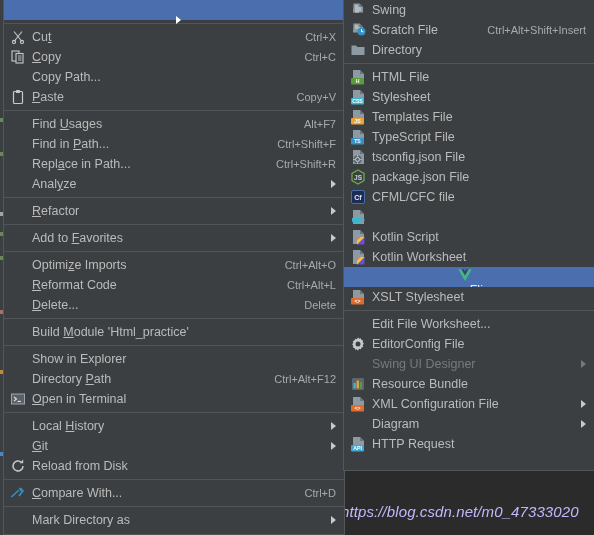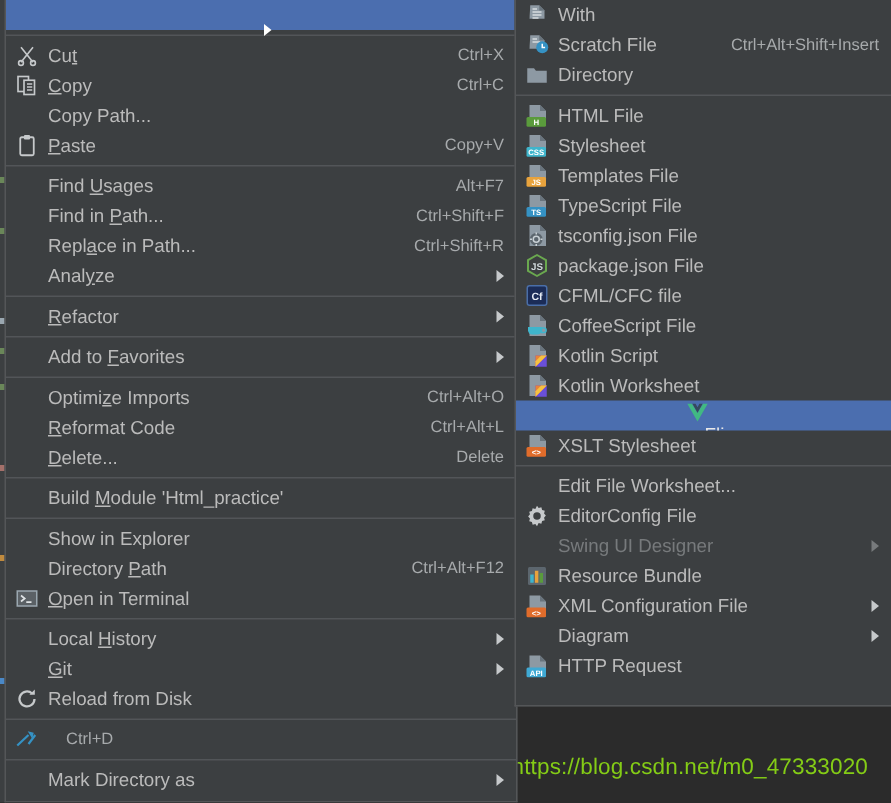--- a/index.html
+++ b/index.html
@@ -18,22 +18,23 @@
   }
   .ide-strip .tick { position: absolute; left: 0; width: 4px; height: 4px; }
 
   
   .editor-bg {
     position: absolute; left: 343px; top: 470px; width: 251px; height: 65px;
     background: #2b2b2b;
   }
   .watermark {
     position: absolute; left: 341px; top: 503px; width: 253px;
-    color: #84cc16; font-size: 15px; letter-spacing: .1px;
+    color: #c4b5fd; font-size: 15px; letter-spacing: .1px;
     white-space: nowrap;
+    font-style: italic;
   }
 
   
   .menu {
     position: absolute;
     background: #3c3f41;
     border: 1px solid #545658;
     color: #bbbbbb;
     font-size: 12.5px;
     user-select: none;
@@ -242,20 +243,21 @@
         <span class="ico">
           <svg viewBox="0 0 16 16">
             <g stroke="#3592c4" stroke-width="1.5" fill="none">
               <line x1="1.5" y1="12" x2="9" y2="5"></line>
               <line x1="9" y1="11" x2="13.5" y2="5"></line>
             </g>
             <path d="M8.5 2.5l4 1-1 4z" fill="#3592c4"></path>
             <path d="M5.5 9.5l-4 2 3.5 2z" fill="#3592c4" opacity="0"></path>
           </svg>
         </span>
+        <span class="label"><u>C</u>ompare With...</span>
         <span class="accel">Ctrl+D</span>
       </div>
       <div class="sep"></div>
       <div class="row">
         <span class="ico"></span>
         <span class="label">Mark Directory as</span>
         <span class="arrow"></span>
       </div>
       <div class="row">
         <span class="ico"></span>
@@ -269,21 +271,21 @@
             <path d="M3.5 1.5h6l3.5 3.5v5.5h-10z" fill="#8d99a3"></path>
             <path d="M9.5 1.5l3.5 3.5h-3.5z" fill="#69747d"></path>
             <g stroke="#dfe3e6" stroke-width="0.9">
               <line x1="5" y1="4" x2="8" y2="4"></line>
               <line x1="5" y1="6" x2="11" y2="6"></line>
               <line x1="5" y1="8" x2="11" y2="8"></line>
               <line x1="5" y1="10" x2="9" y2="10"></line>
             </g>
           </svg>
         </span>
-        <span class="label">With</span>
+        <span class="label">Swing</span>
       </div>
       <div class="row">
         <span class="ico">
           <svg viewBox="0 0 16 16">
             <path d="M3.5 1.5h6l3.5 3.5v5.5h-10z" fill="#8d99a3"></path>
             <path d="M9.5 1.5l3.5 3.5h-3.5z" fill="#69747d"></path>
             <g stroke="#dfe3e6" stroke-width="0.9">
               <line x1="5" y1="4" x2="8" y2="4"></line>
               <line x1="5" y1="6" x2="10" y2="6"></line>
             </g>
@@ -384,21 +386,20 @@
       </div>
       <div class="row">
         <span class="ico">
           <svg viewBox="0 0 16 16">
             <path d="M3 1h7l4 4v10H3z" fill="#8d99a3"></path>
             <path d="M10 1l4 4h-4z" fill="#69747d"></path>
             <path d="M2 9h9v2.2a2.8 2.8 0 0 1-2.8 2.8H4.8A2.8 2.8 0 0 1 2 11.2z" fill="#3fb5cc"></path>
             <path d="M11 9.6h1.6a1.5 1.5 0 0 1 0 3H11z" fill="none" stroke="#3fb5cc" stroke-width="1"></path>
           </svg>
         </span>
-        <span class="label">CoffeeScript File</span>
       </div>
       <div class="row">
         <span class="ico">
           <svg viewBox="0 0 16 16">
             <path d="M3 1h7l4 4v10H3z" fill="#8d99a3"></path>
             <path d="M10 1l4 4h-4z" fill="#69747d"></path>
             <path d="M7 8h7.5v7.5H7z" fill="#6a4fd8"></path>
             <path d="M14.5 8L7 15.5V8z" fill="#e8833a"></path>
             <path d="M14.5 8H10.8L7 11.8V15.5L14.5 8z" fill="#f5c242"></path>
           </svg>

